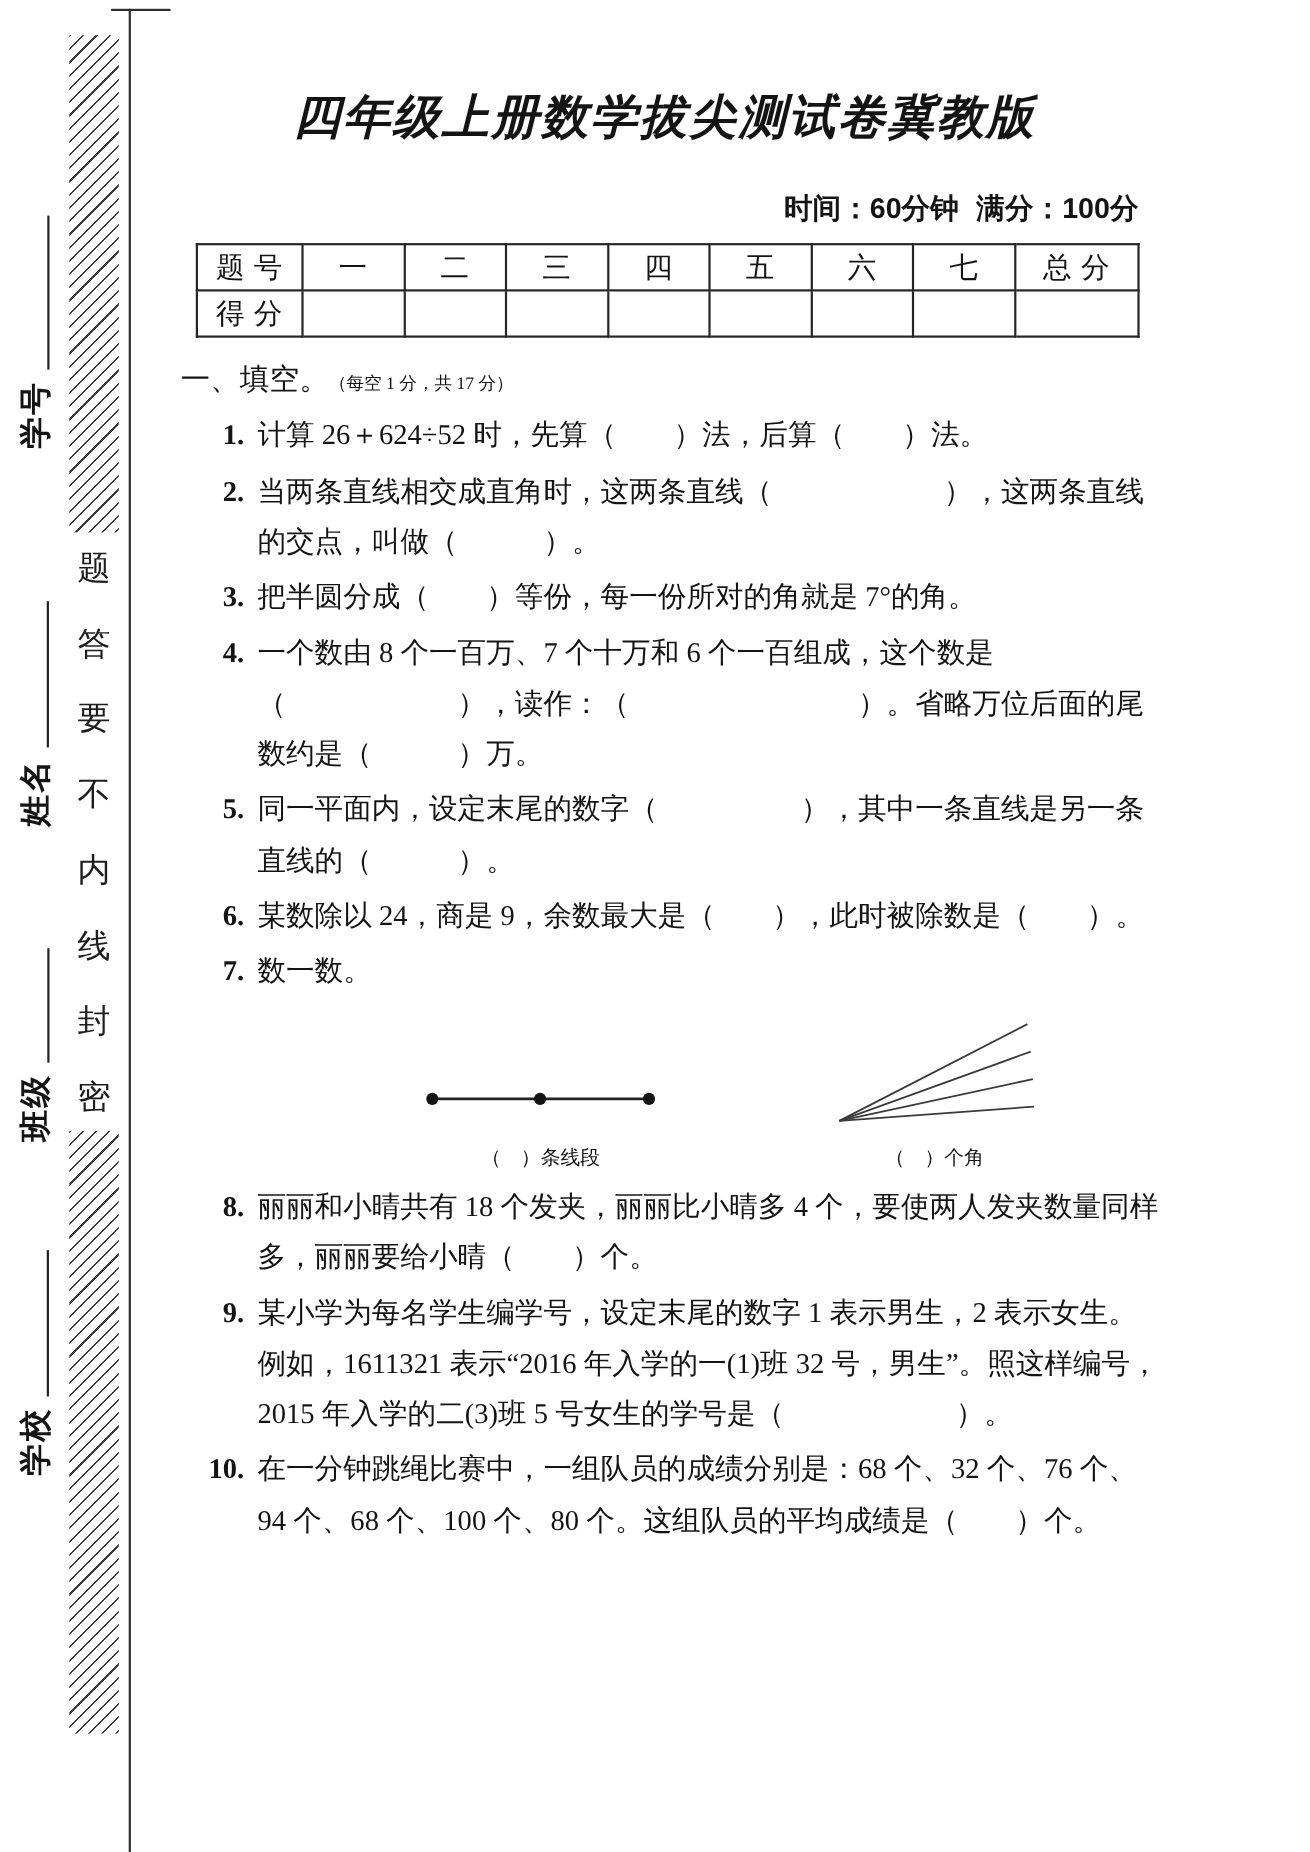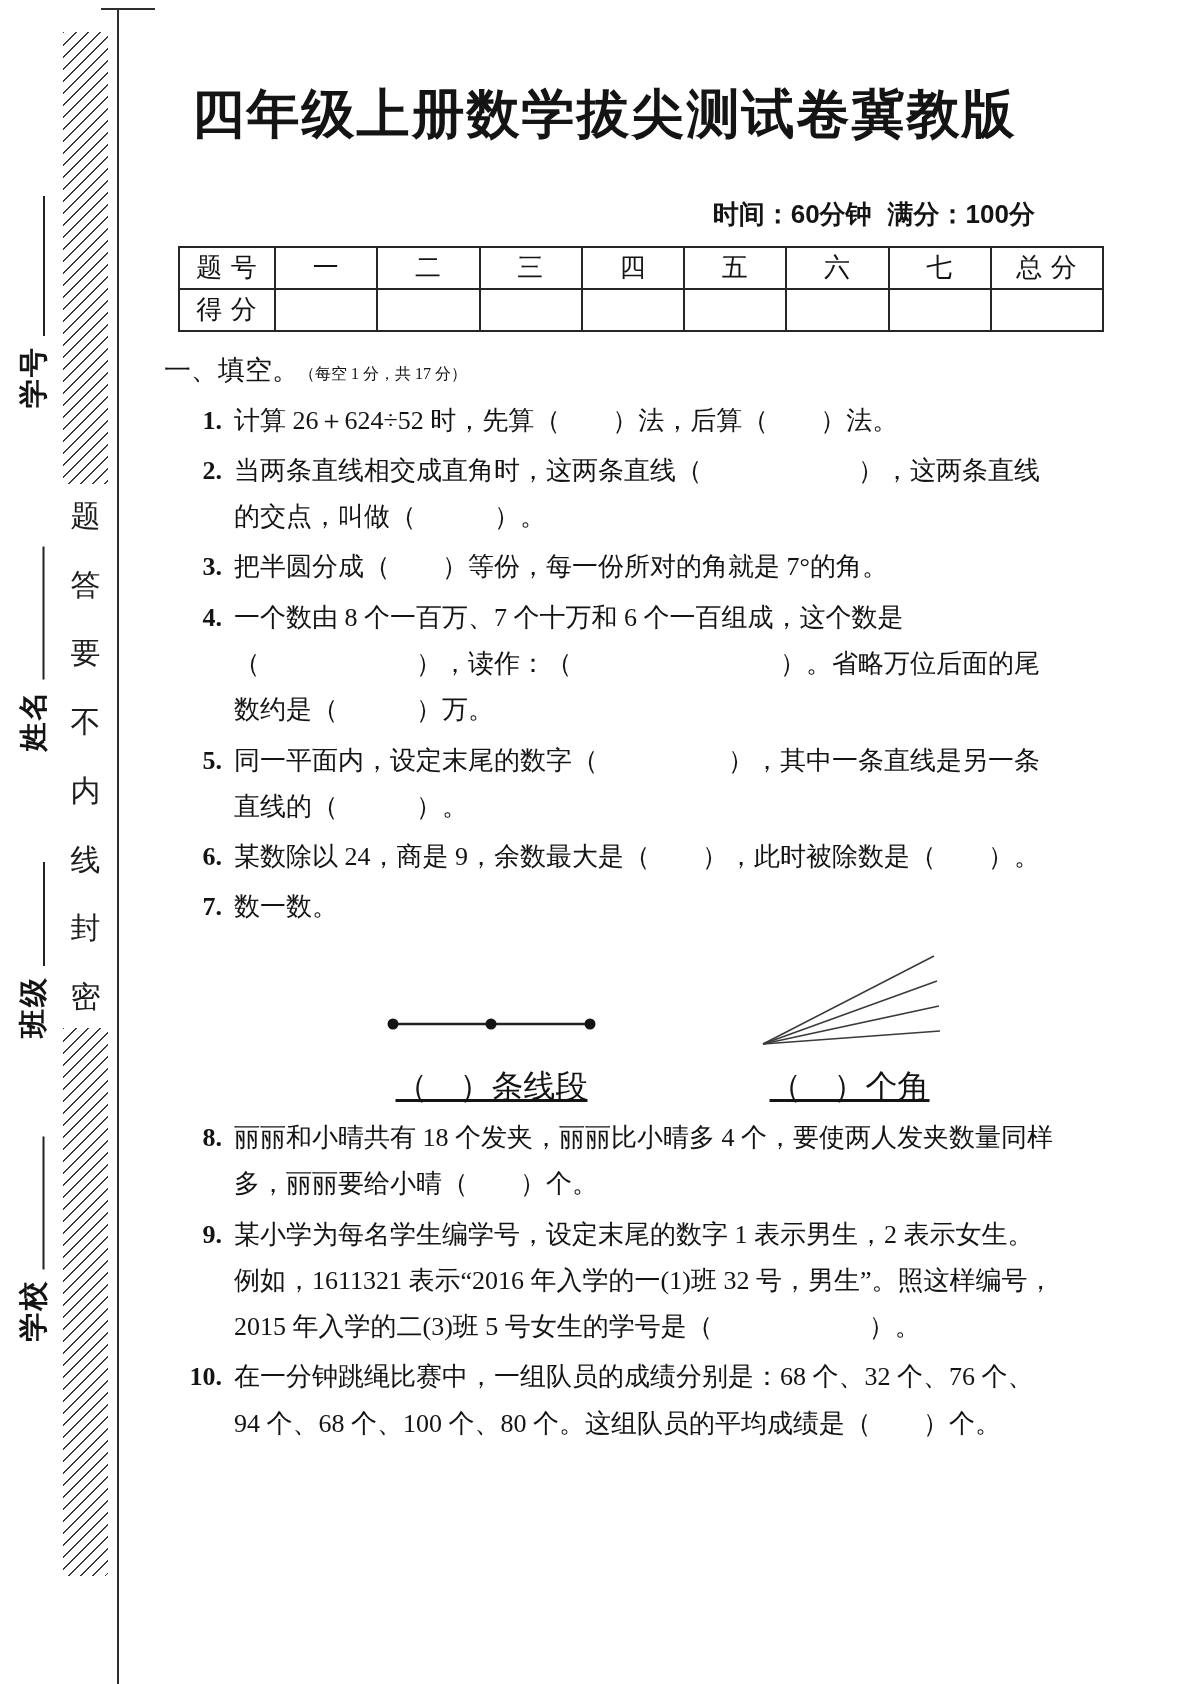--- a/index.html
+++ b/index.html
@@ -33,52 +33,52 @@
     font-size:29px; font-weight:bold; white-space:nowrap;
   }
   .v-label { line-height:1.1; letter-spacing:2px; }
   .v-blank { display:inline-block; height:0; border-bottom:2px solid #222; margin-bottom:5px; }
 
   
   .main { position:absolute; left:128px; top:0; width:952px; }
 
   .title {
     margin:82px 0 0 0; text-align:center;
-    font-size:53px; font-weight:bold; letter-spacing:2px; line-height:1.22;
+    font-size:43px; font-weight:bold; letter-spacing:2px; line-height:1.22;font-style:italic;
   }
   .subtitle {
     margin:20px 0 0 0; text-align:center;
     font-size:42px; font-weight:bold; letter-spacing:5px;
   }
 
   .meta {
-    margin-top:50px; padding-right:45px; text-align:right;
+    margin-top:38px; padding-right:45px; text-align:right;
     font-family:"Liberation Sans","DejaVu Sans",sans-serif;
     font-weight:bold; font-size:26px;
   }
   .meta-gap { display:inline-block; width:16px; }
 
-  .score-table { margin:14px 0 0 50px; width:926px; border-collapse:collapse; table-layout:fixed; }
+  .score-table { margin:14px 0 0 50px; width:858px; border-collapse:collapse; table-layout:fixed; }
   .score-table td {
     border:2px solid #262626; height:40px; padding:0;
     text-align:center; vertical-align:middle; font-size:26px; letter-spacing:1px;
   }
 
   .section-heading { margin:20px 0 0 36px; font-size:27px; }
   .sec-title { font-weight:normal; }
   .sec-note  { font-size:16px; }
 
   .questions { margin-top:10px; font-size:26px; line-height:1.78; }
   .q { position:relative; padding-left:106px; padding-right:26px; margin-bottom:4px; }
   .q-num { position:absolute; left:28px; top:0; width:66px; text-align:right; font-weight:bold; }
 
   .fig-row { display:flex; align-items:flex-end; gap:158px; margin:18px 0 10px 150px; }
   .fig { display:flex; flex-direction:column; align-items:center; gap:18px; }
   .fig svg { display:block; }
-  .fig-caption { font-size:32px; line-height:1.2;text-decoration:underline; }
+  .fig-caption { font-size:18px; line-height:1.2; }
 </style>
 </head>
 <body>
 
 <div class="page">
 
   <div class="seal-rule"></div>
   <div class="seal-tick"></div>
   <div class="hatch hatch-top"></div>
   <div class="seal-chars">

